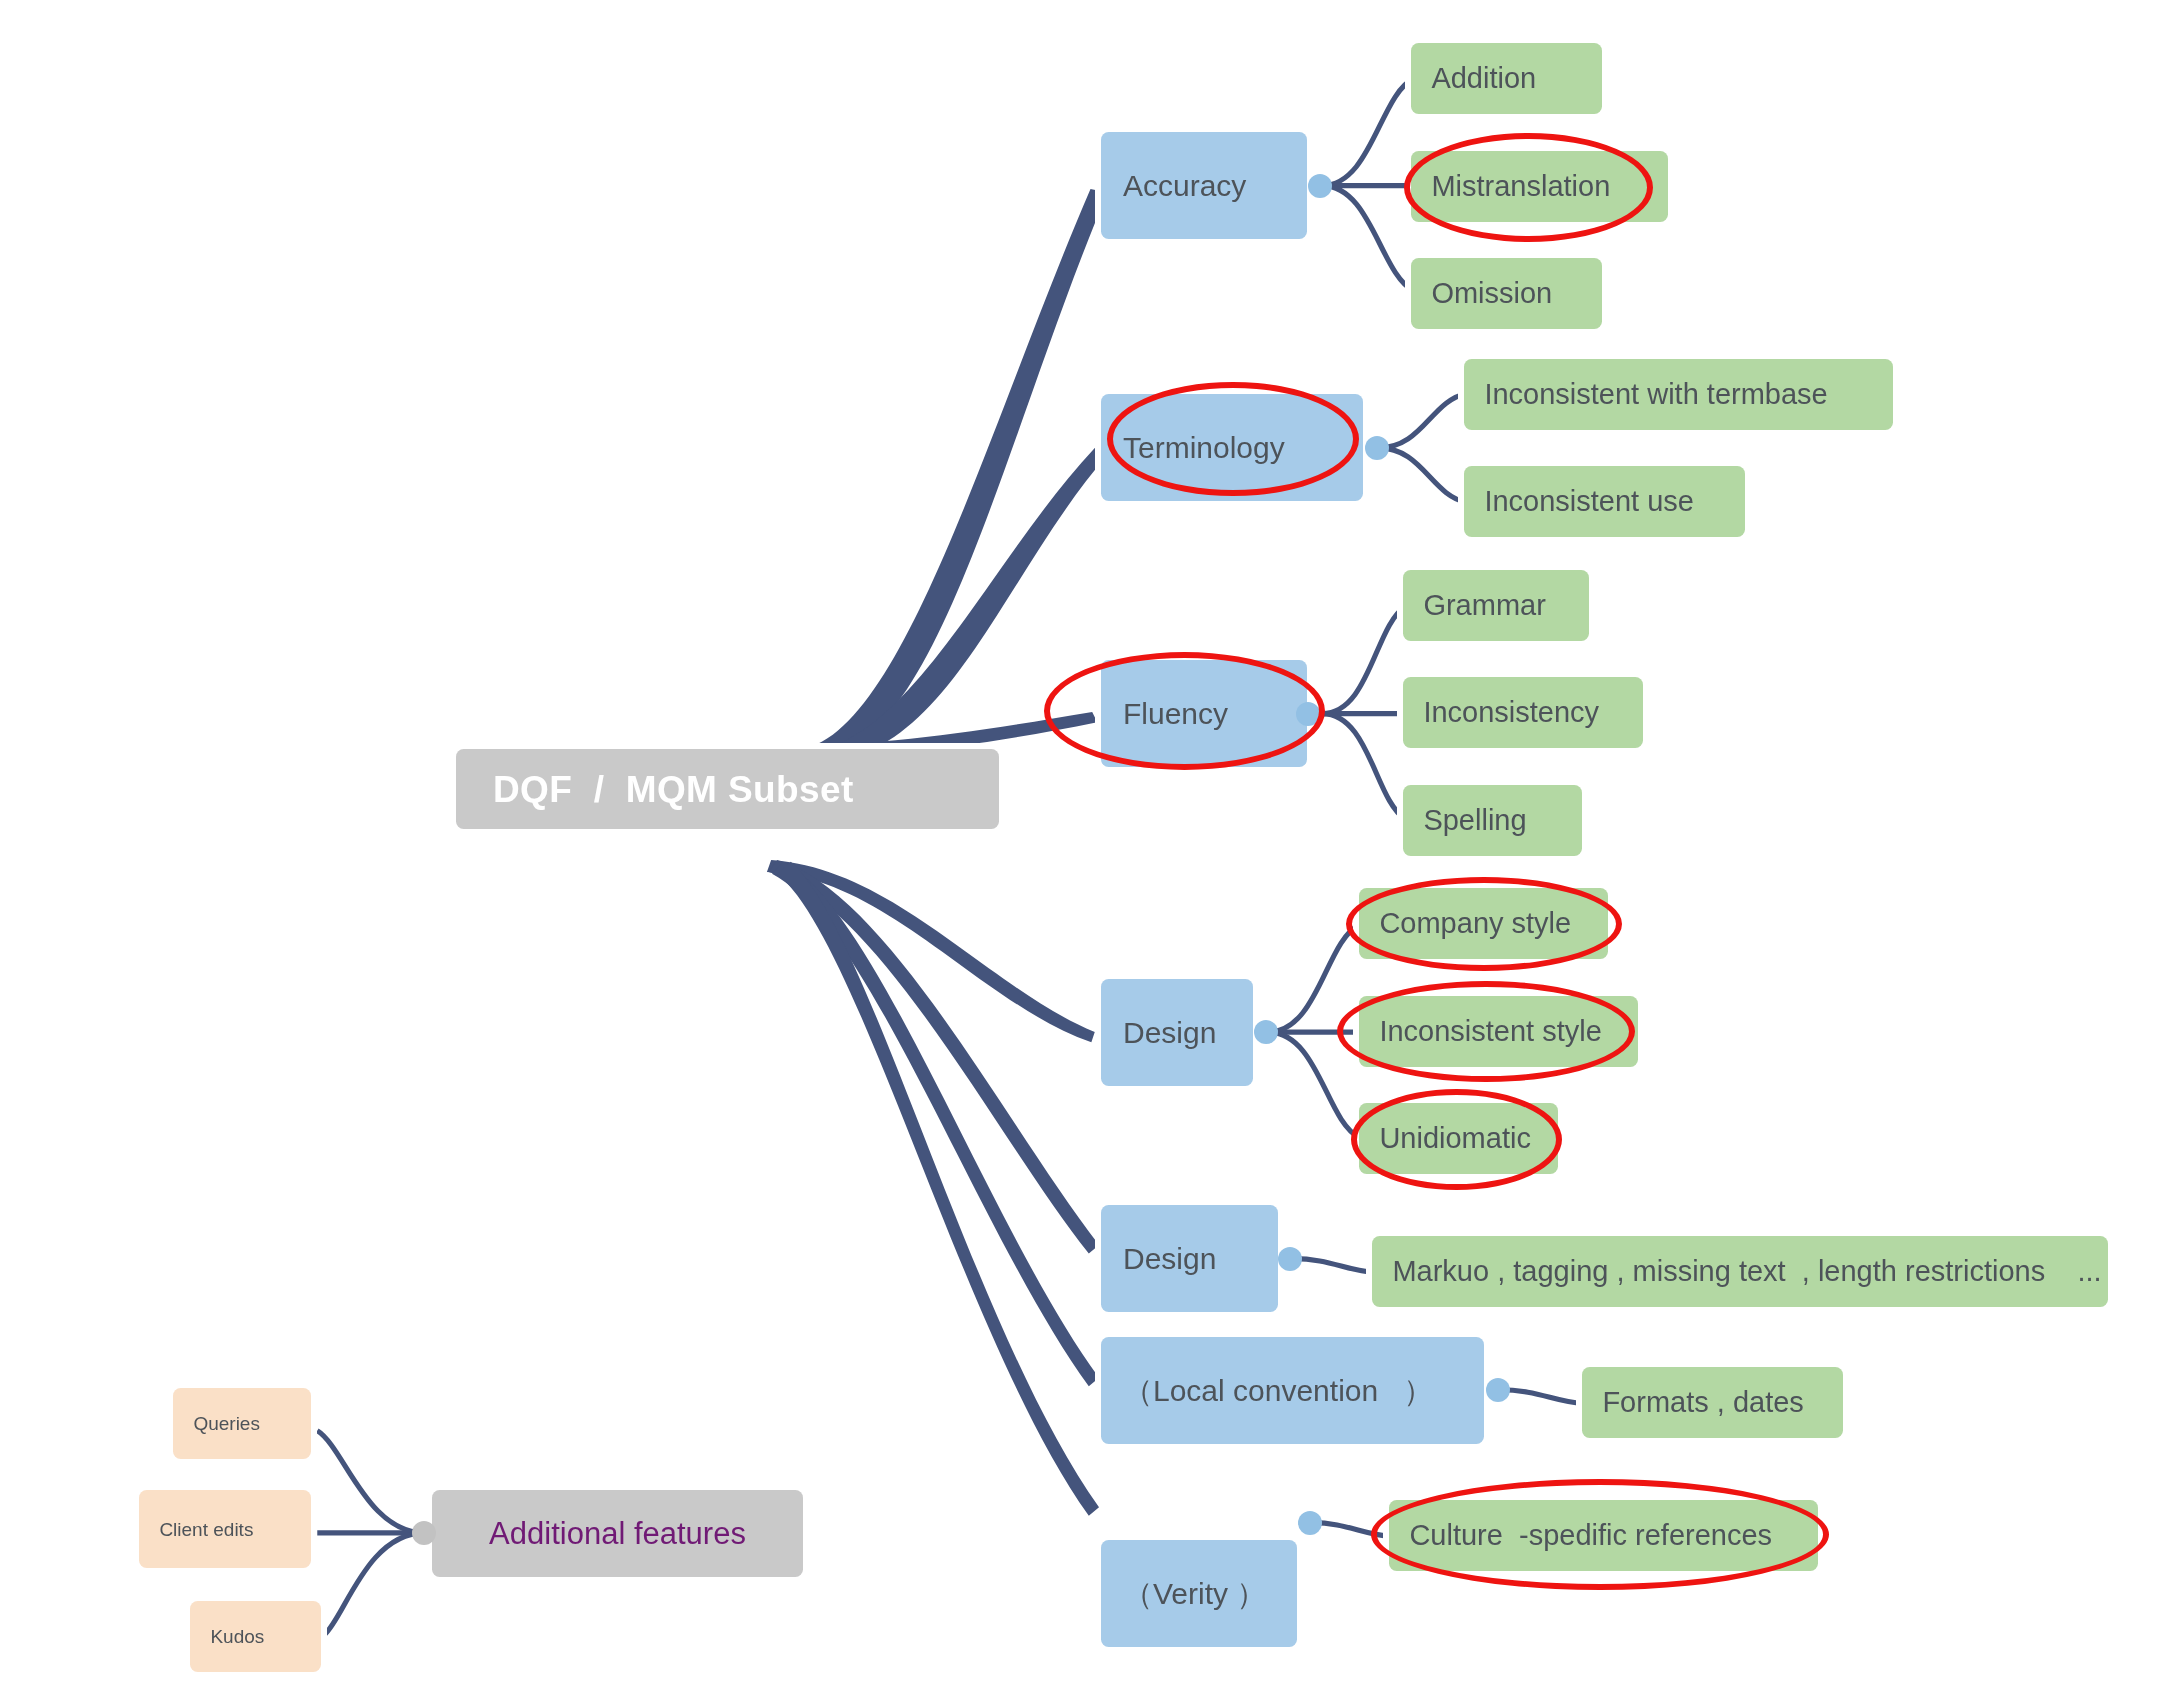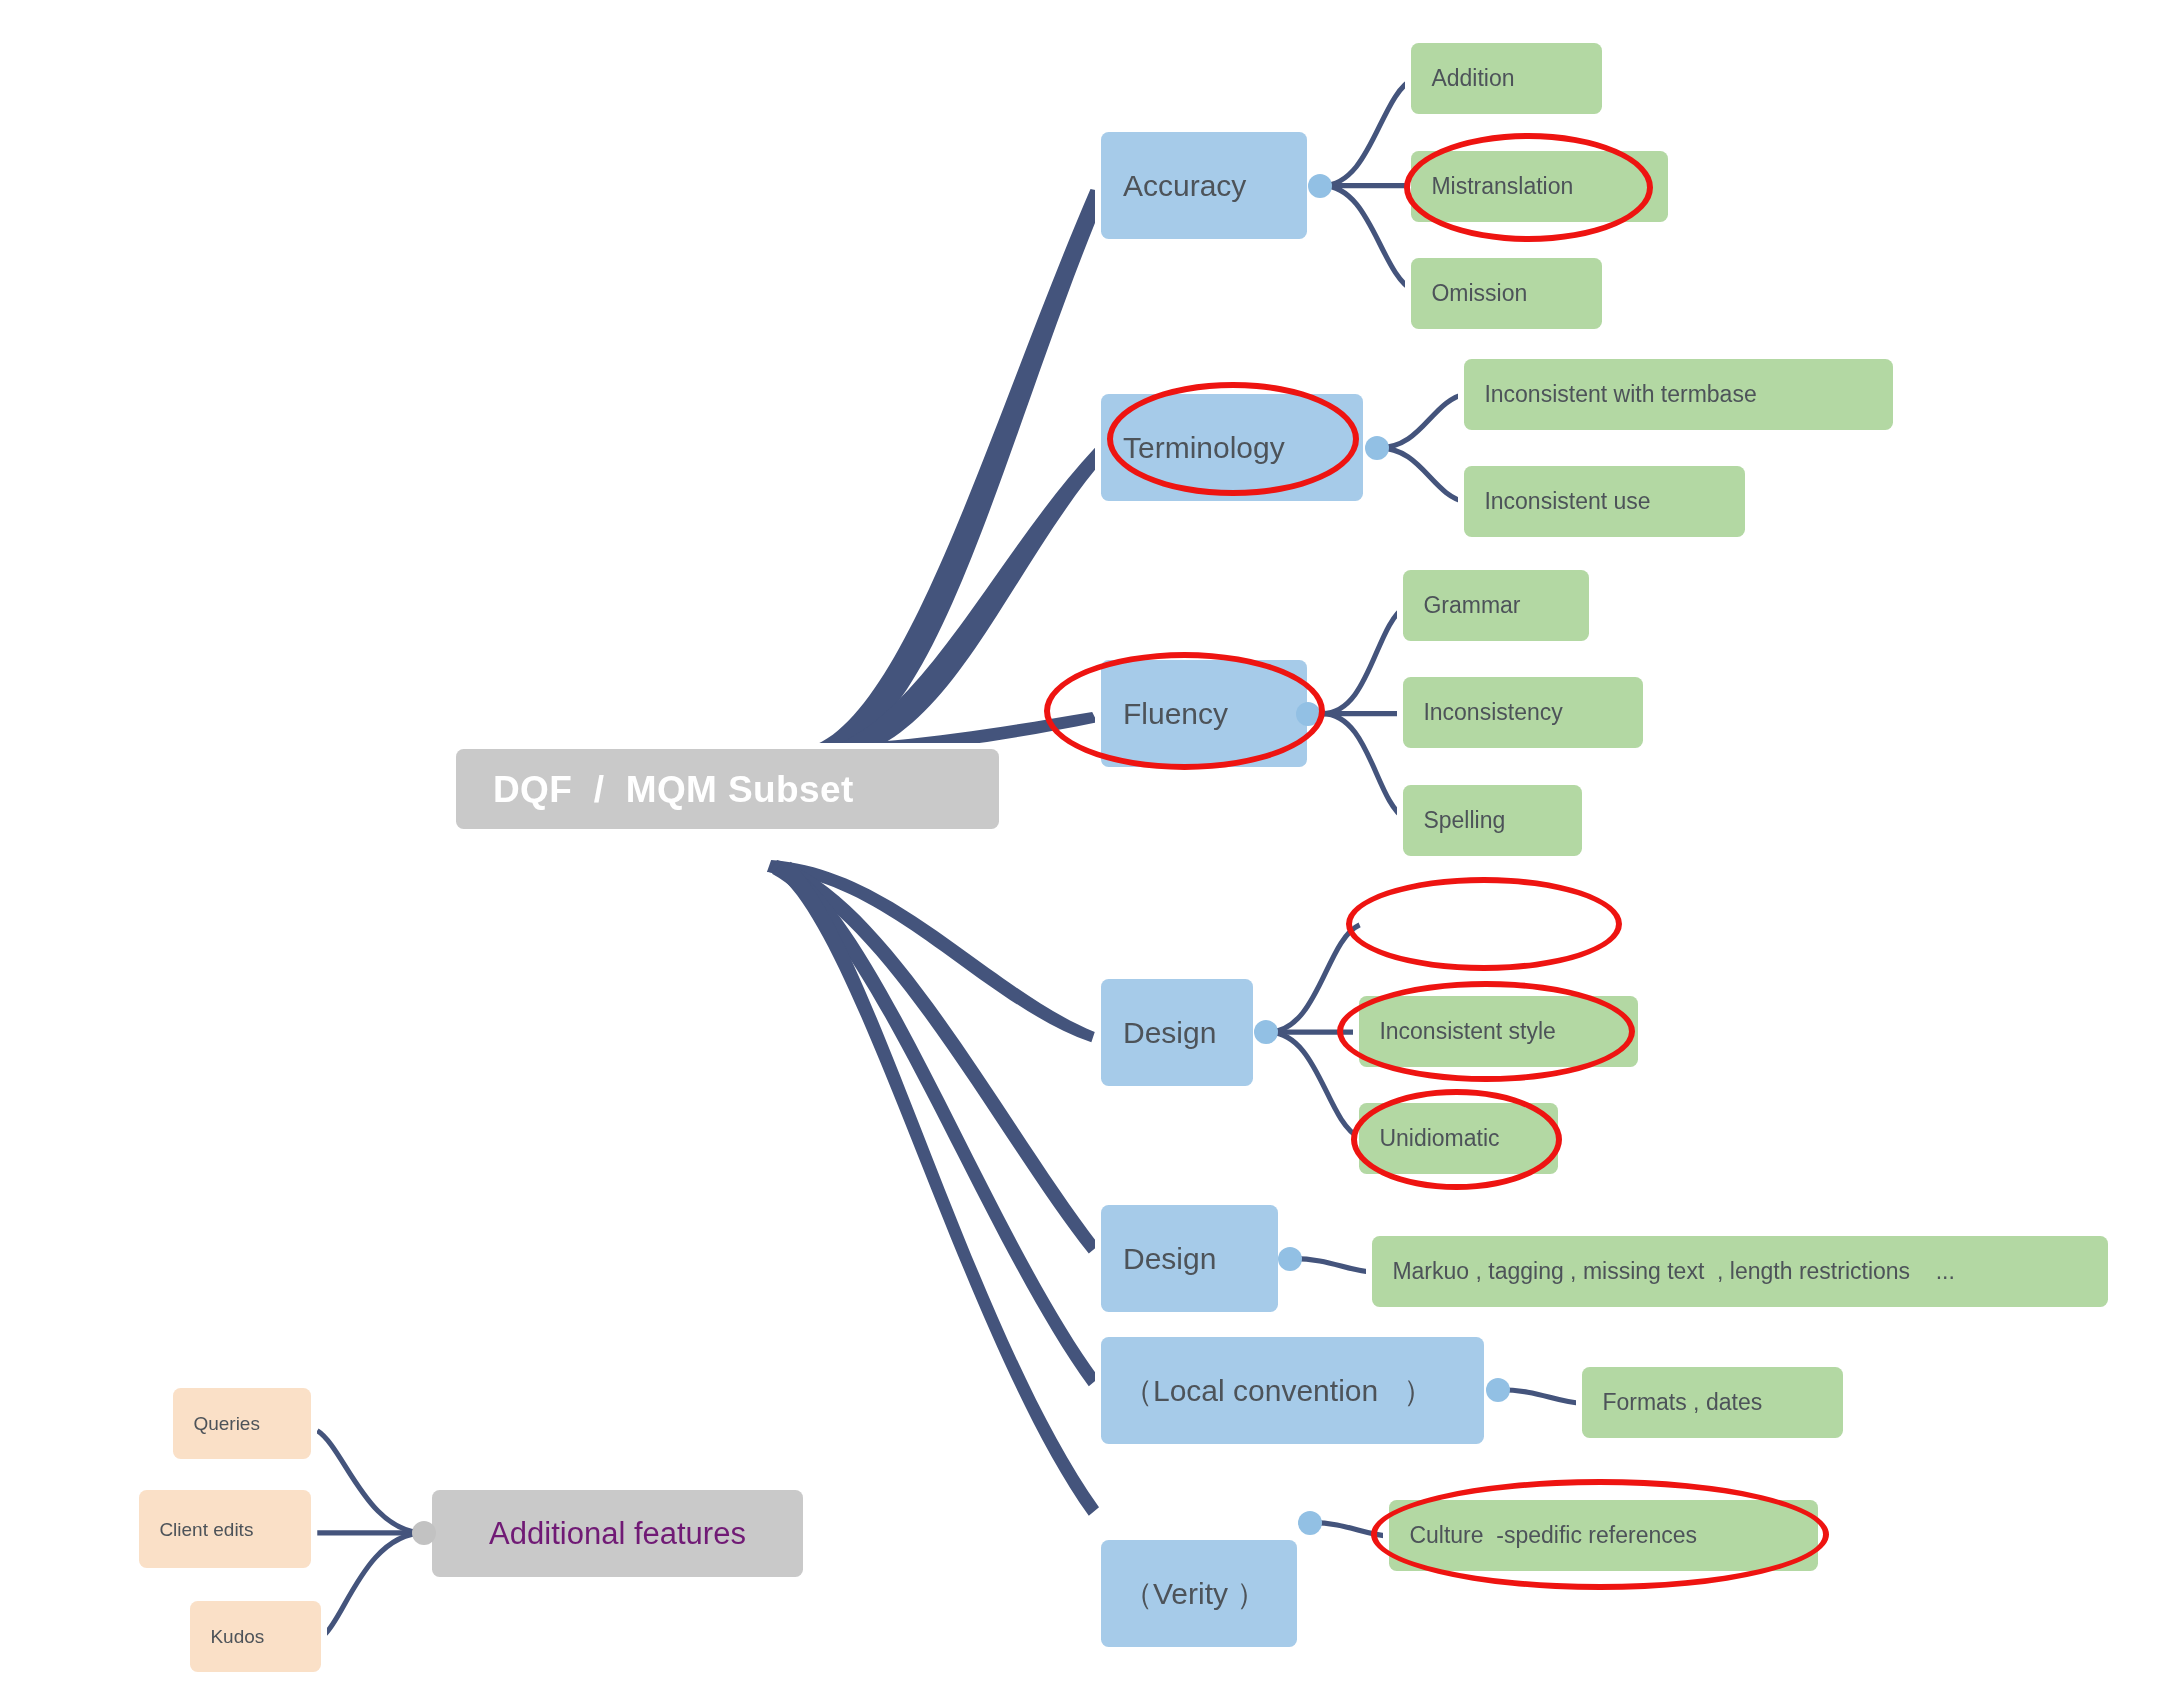--- a/index.html
+++ b/index.html
@@ -77,21 +77,21 @@
     font-size: 30px;
   }
 
   
   .green > .fill {
     background: #b3d8a3;
     padding-left: 20.4px;
   }
   .green .lbl {
     color: #4d5359;
-    font-size: 23px;
+    font-size: 29px;
   }
 
   
   .peach > .fill {
     background: #fae0c7;
     padding-left: 20.4px;
   }
   .peach .lbl {
     color: #4d5359;
     font-size: 19px;
@@ -245,20 +245,25 @@
     </div>
   </div>
 
   <div class="node blue" style="left:1095px; top:973px; width:164px; height:119px;">
     <div class="fill">
       <span class="lbl">Design</span>
     </div>
   </div>
   <div class="dot" style="left:1254px; top:1020px; width:24px; height:24px;"></div>
 
+  <div class="node green" style="left:1353px; top:882px; width:261px; height:83px;">
+    <div class="fill">
+      <span class="lbl">Company style</span>
+    </div>
+  </div>
   <div class="ring" style="left:1346px; top:877px; width:276px; height:94px;"></div>
 
   <div class="node green" style="left:1353px; top:990px; width:291px; height:83px;">
     <div class="fill">
       <span class="lbl">Inconsistent style</span>
     </div>
   </div>
   <div class="ring" style="left:1337px; top:981px; width:298px; height:101px;"></div>
 
   <div class="node green" style="left:1353px; top:1097px; width:211px; height:83px;">

